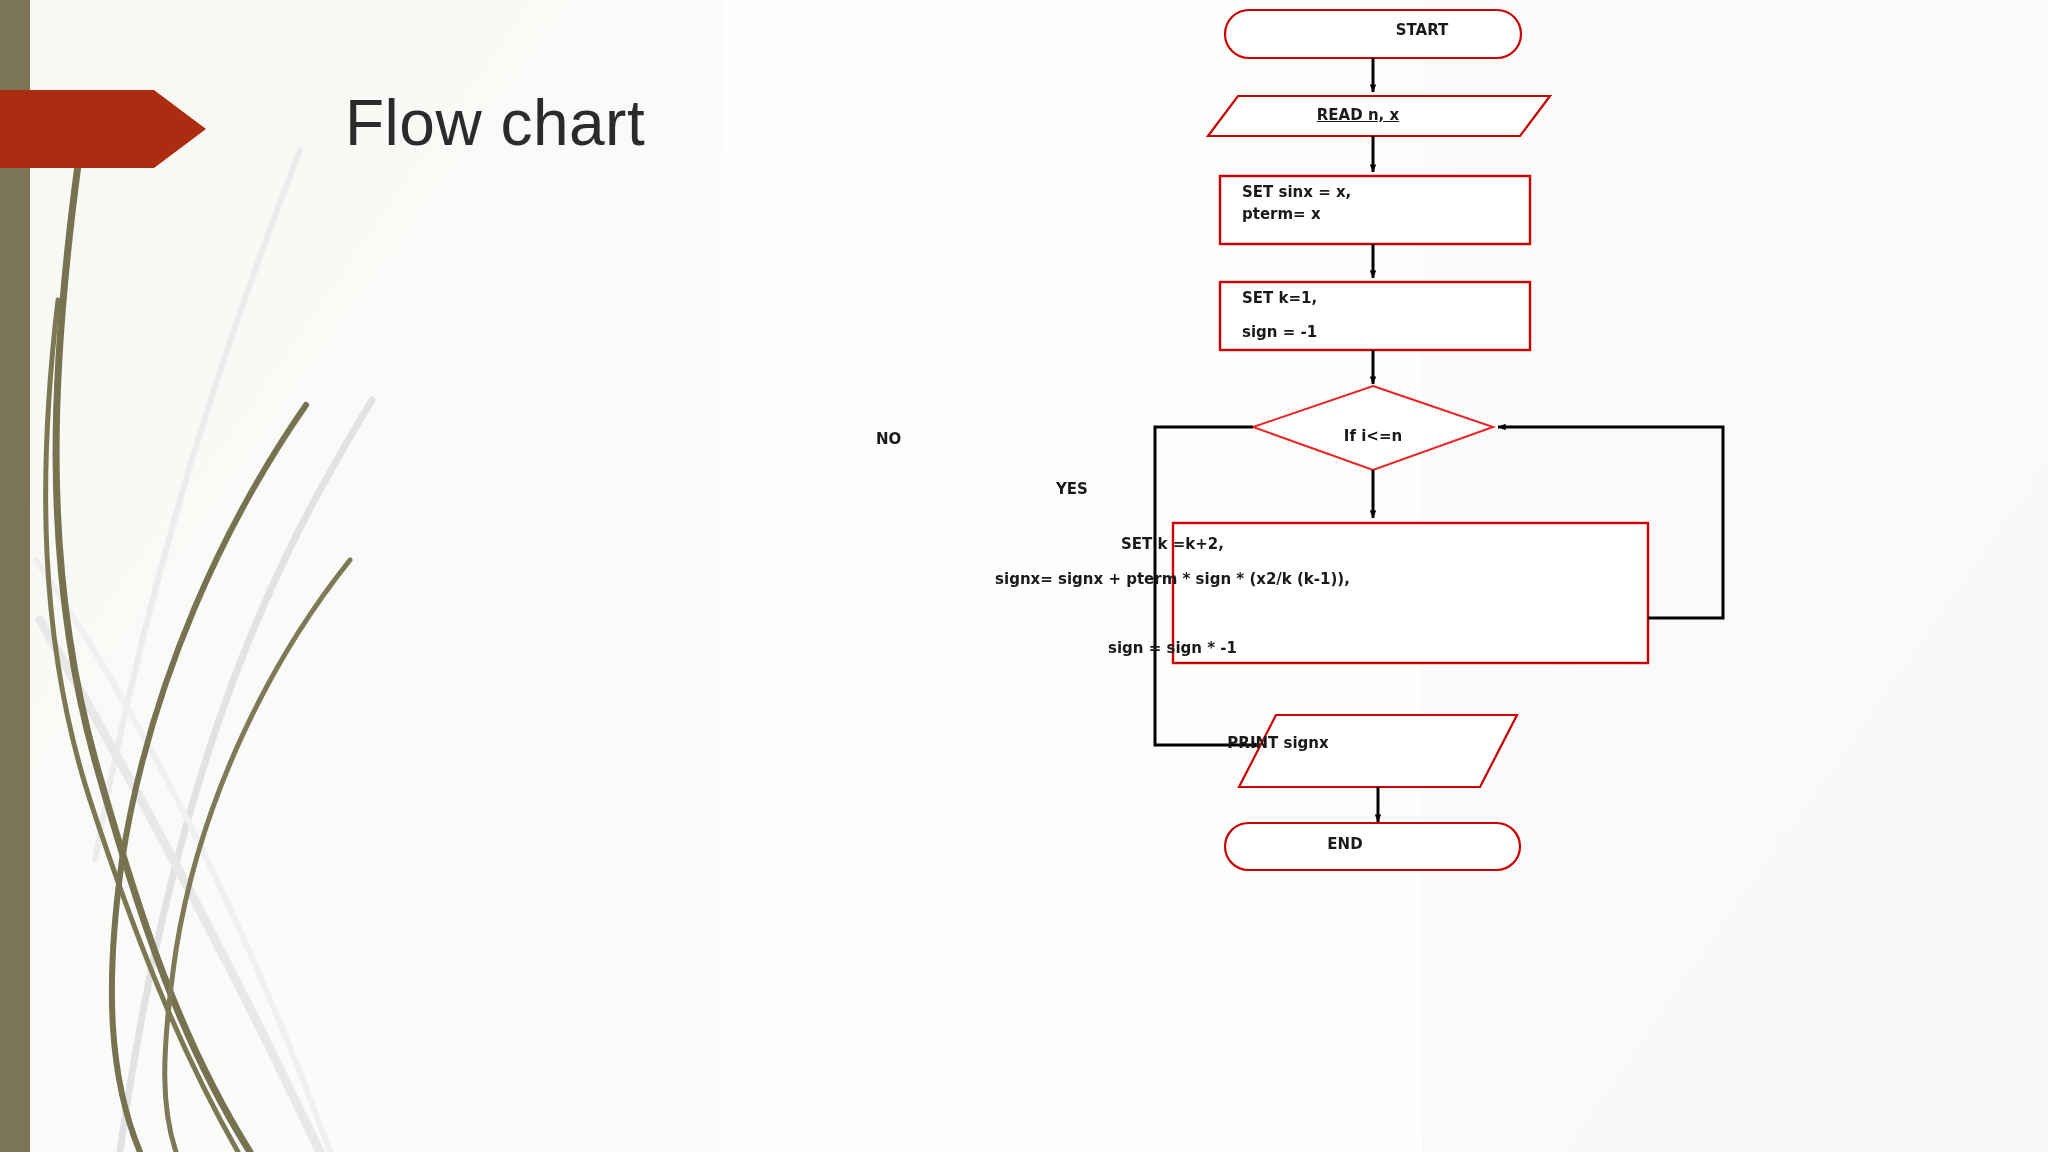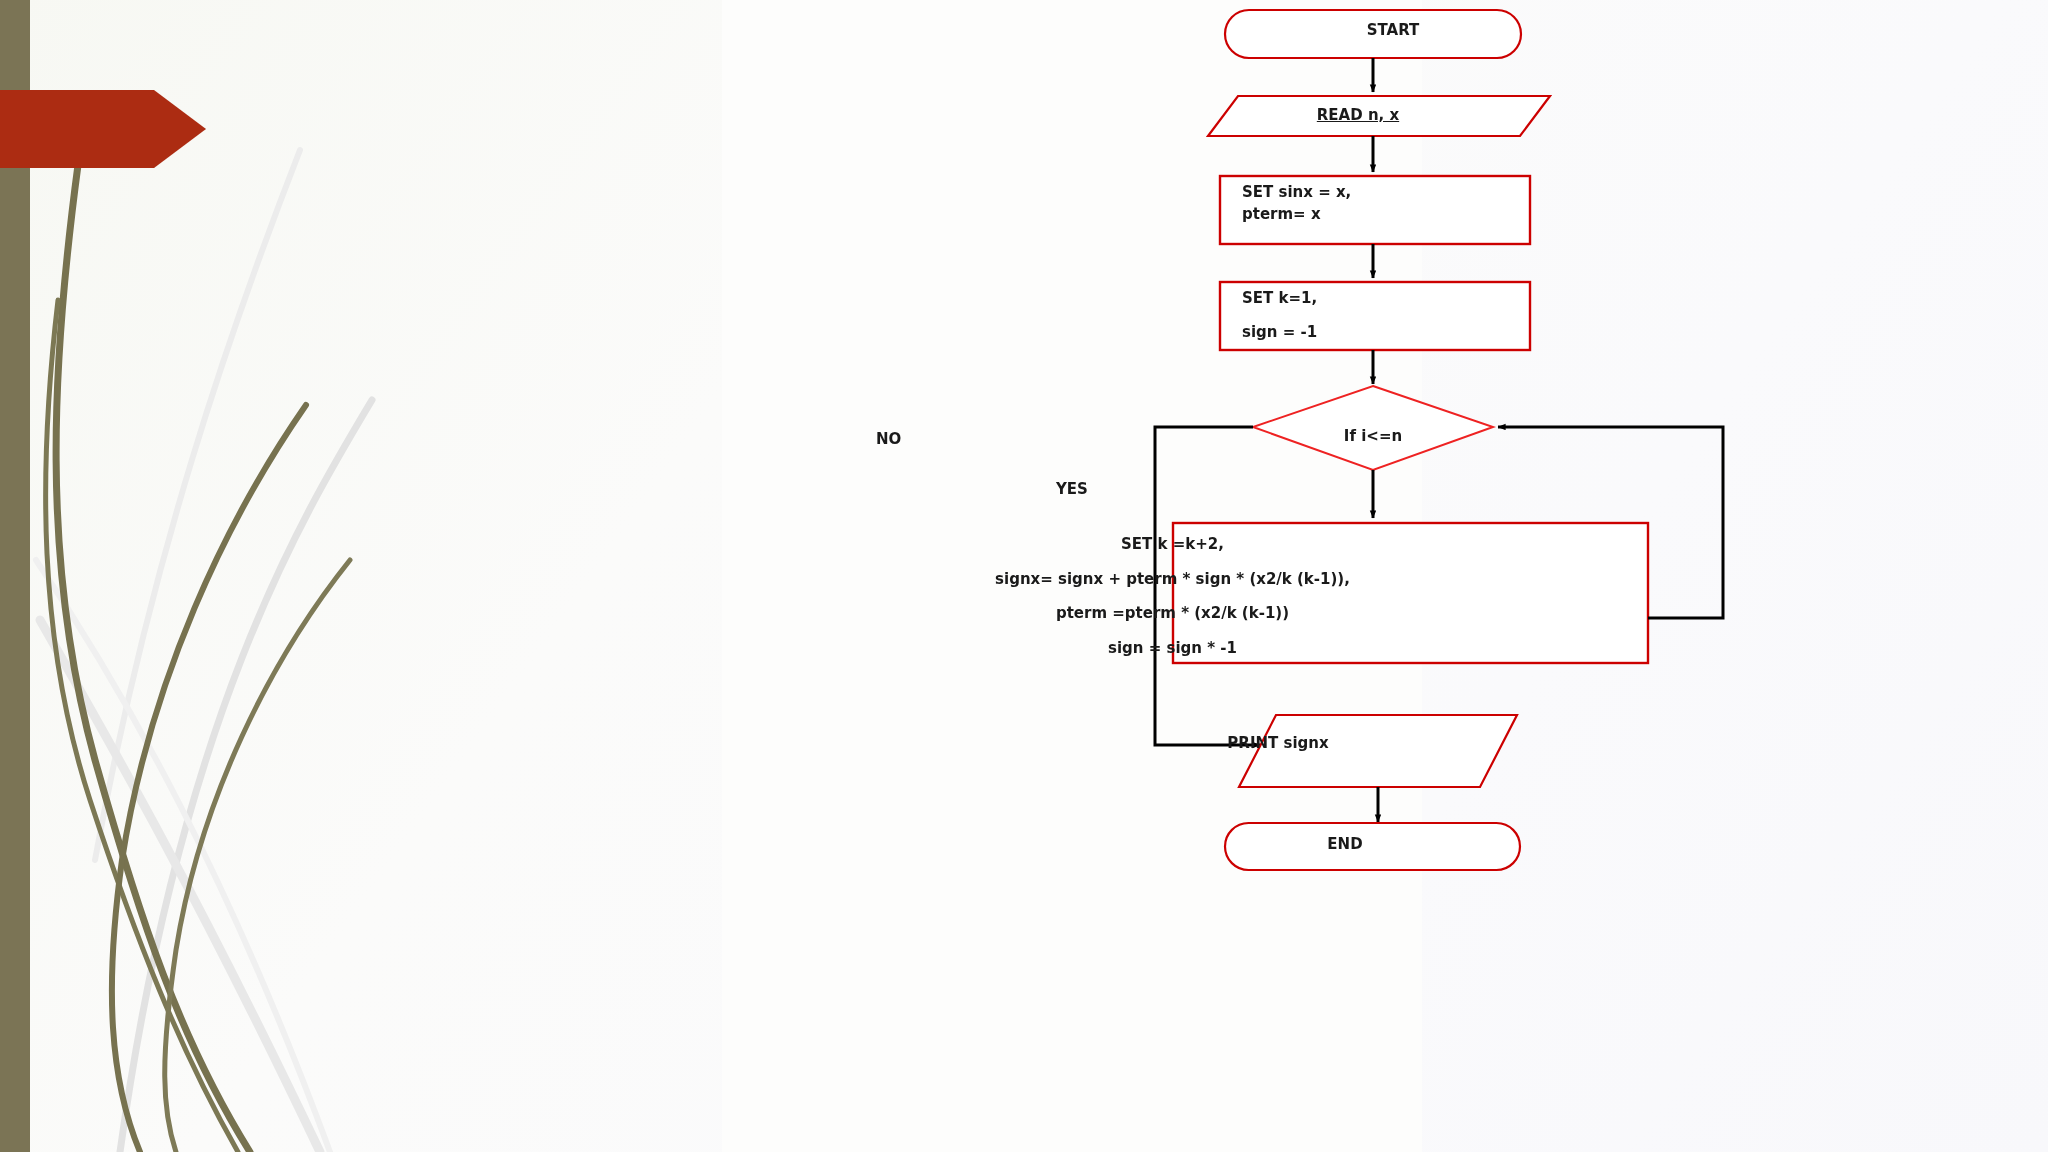--- a/index.html
+++ b/index.html
@@ -77,20 +77,21 @@
     <path d="M 36 560 C 130 700 230 880 330 1152" stroke="#f0f0f0" stroke-width="6" fill="none" stroke-linecap="round"></path>
 
     <path d="M 78 165 C 52 360 40 560 95 760 C 140 920 180 1040 250 1152" stroke="#77724f" stroke-width="7" fill="none" stroke-linecap="round"></path>
     <path d="M 58 300 C 38 470 38 640 90 800 C 136 940 180 1050 238 1152" stroke="#7c7854" stroke-width="5" fill="none" stroke-linecap="round"></path>
     <path d="M 306 405 C 226 520 150 680 122 860 C 104 990 110 1080 140 1152" stroke="#77724f" stroke-width="6" fill="none" stroke-linecap="round"></path>
     <path d="M 350 560 C 270 660 200 800 176 950 C 160 1060 162 1110 176 1152" stroke="#7e7a57" stroke-width="5" fill="none" stroke-linecap="round"></path>
   </svg>
 
   <div class="banner"></div>
 
+  <div class="title">Flow chart</div>
 
   <div class="chart-img"></div>
 
   <svg class="chart-canvas" viewBox="0 0 1110 1152">
     <defs>
       <marker id="arrowBlack" markerWidth="9" markerHeight="9" refX="7.6" refY="3.2" orient="auto" markerUnits="userSpaceOnUse">
         <path d="M0,0 L8,3.2 L0,6.4 z" fill="#000000"></path>
       </marker>
     </defs>
 
@@ -120,37 +121,36 @@
 
     <polyline points="828,618 903,618 903,427 678,427" fill="none" stroke="#000" stroke-width="3" marker-end="url(#arrowBlack)"></polyline>
 
     <polygon points="456,715 697,715 660,787 419,787" fill="#ffffff" stroke="#cc0000" stroke-width="2.2"></polygon>
 
     <line x1="558" y1="787" x2="558" y2="822" stroke="#000" stroke-width="3" marker-end="url(#arrowBlack)"></line>
 
     <rect x="405" y="823" width="295" height="47" rx="23.5" ry="23.5" fill="#ffffff" stroke="#cc0000" stroke-width="2.2"></rect>
   </svg>
 
-  <div class="flowtext center" style="left:1245px;top:20px;width:296px;">START</div>
+  <div class="flowtext center" style="left:1274px;top:20px;width:296px;">START</div>
 
   <div class="flowtext center" style="left:1210px;top:105px;width:296px;text-decoration:underline;">READ n, x</div>
 
   <div class="flowtext left" style="left:1242px;top:182px;">SET sinx = x,</div>
   <div class="flowtext left" style="left:1242px;top:204px;">pterm= x</div>
 
   <div class="flowtext left" style="left:1242px;top:288px;">SET k=1,</div>
   <div class="flowtext left" style="left:1242px;top:322px;">sign = -1</div>
 
   <div class="flowtext center" style="left:1225px;top:426px;width:296px;">If i&lt;=n</div>
 
   <div class="lbl" style="left:1876px;top:431px;"></div>
 
   <div class="flowtext center" style="left:935px;top:534px;width:475px;">SET k =k+2,</div>
   <div class="flowtext center" style="left:935px;top:569px;width:475px;">signx= signx + pterm * sign * (x2/k (k-1)),</div>
-  <div class="flowtext center" style="left:935px;top:603px;width:475px;">pterm =pterm * (x2/k (k-1))</div>
   <div class="flowtext center" style="left:935px;top:638px;width:475px;">sign = sign * -1</div>
 
   <div class="flowtext center" style="left:1130px;top:733px;width:296px;">PRINT signx</div>
 
   <div class="flowtext center" style="left:1225px;top:834px;width:240px;">END</div>
 
   <div class="lbl" style="left:876px;top:430px;text-align:right;">NO</div>
   <div class="lbl" style="left:1056px;top:480px;">YES</div>
 
 </div>

